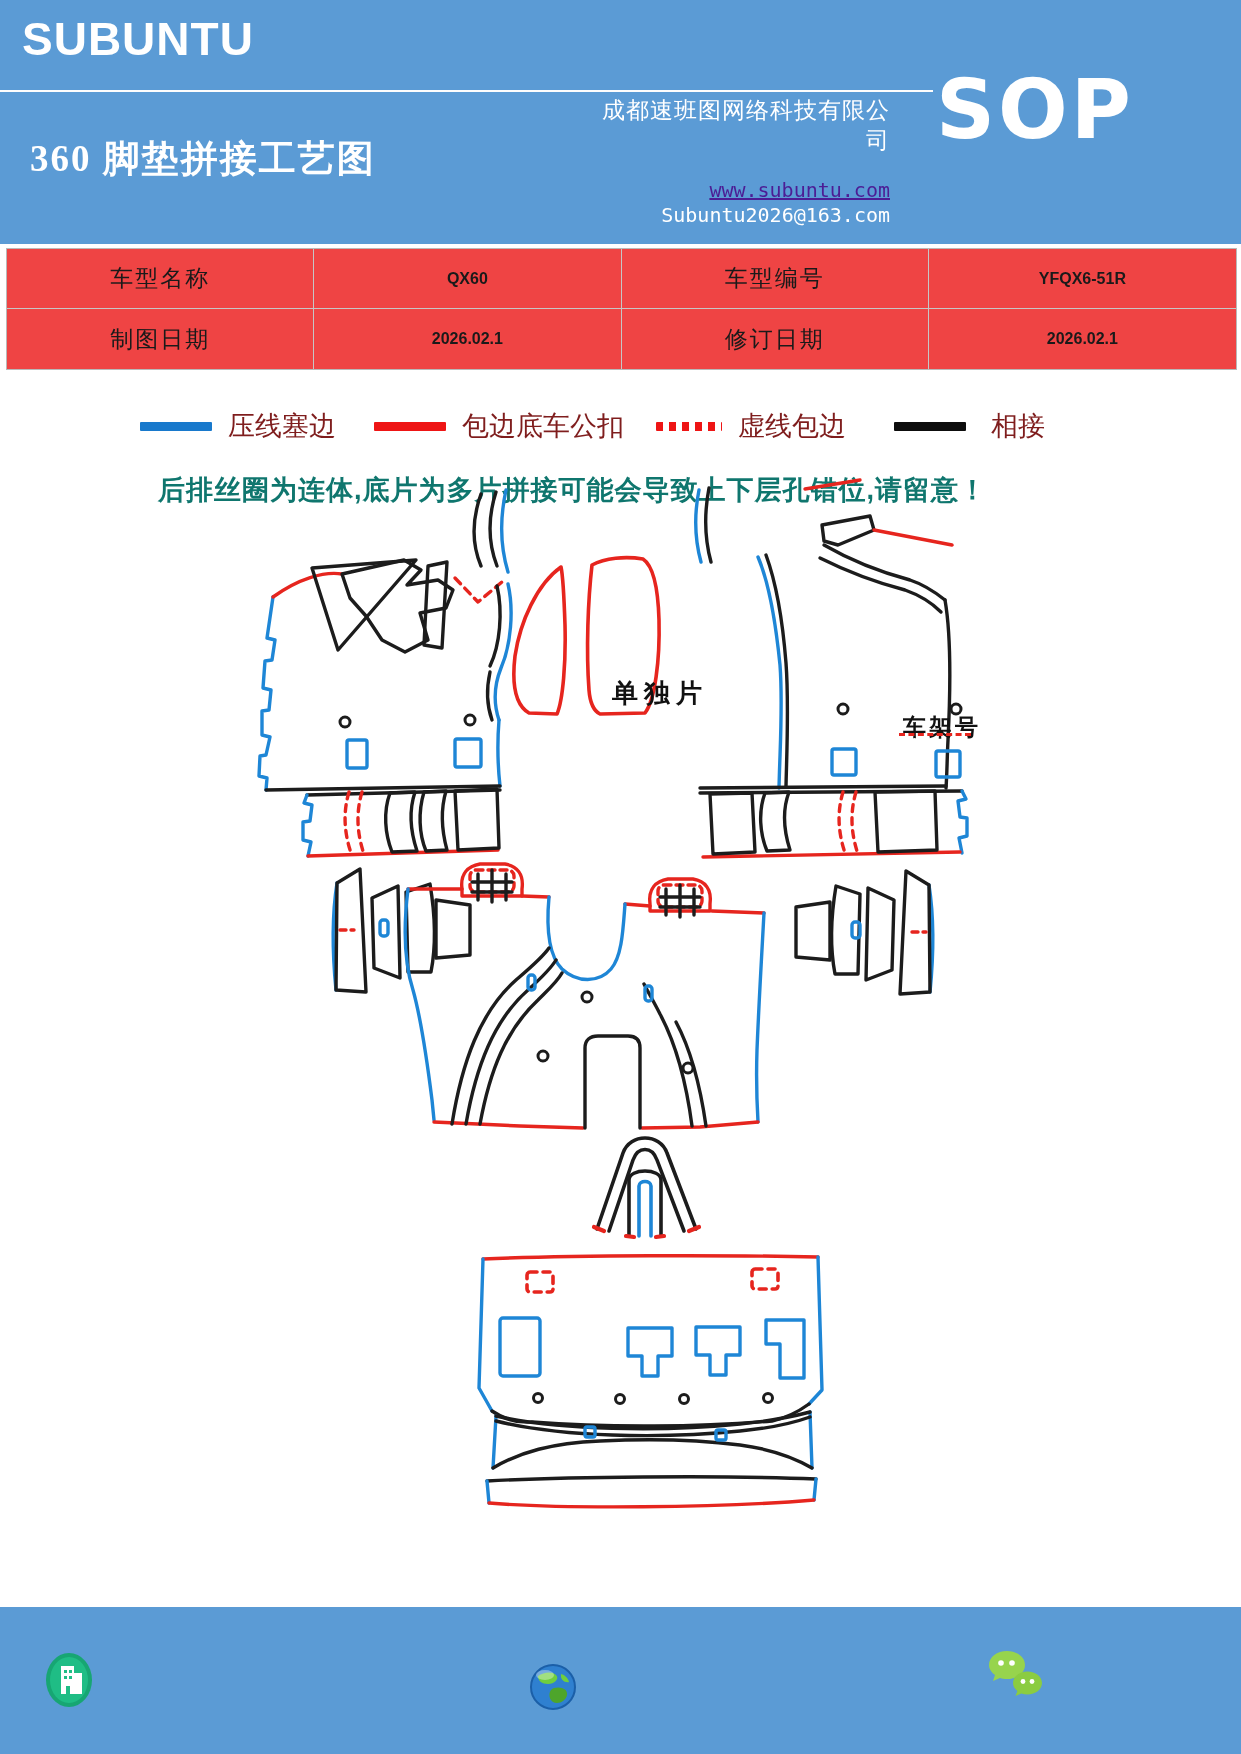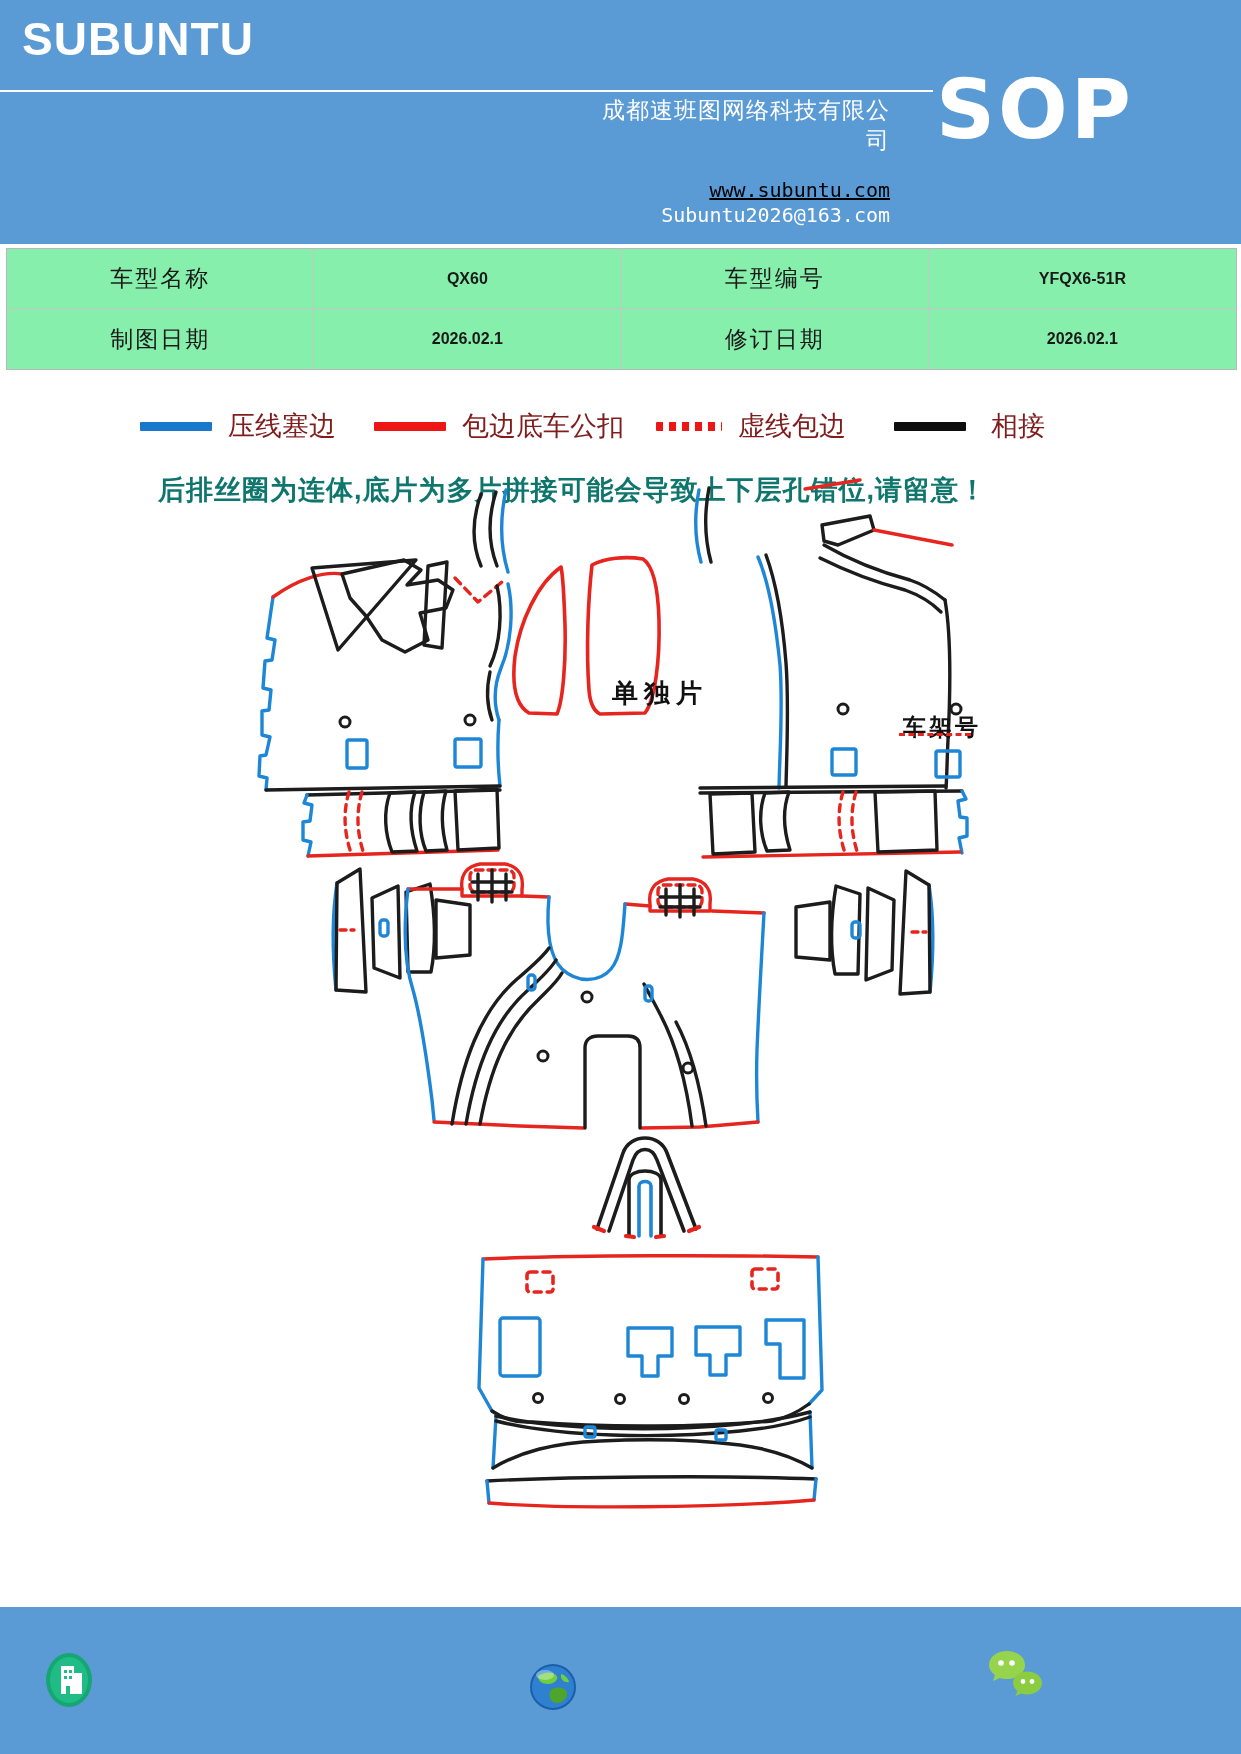--- a/index.html
+++ b/index.html
@@ -10,28 +10,28 @@
   
   .header{position:absolute;left:0;top:0;width:1241px;height:244px;background:#5b9bd5;}
   .logo{position:absolute;left:22px;top:12px;color:#fff;font-family:"Liberation Sans",sans-serif;
         font-weight:800;font-size:46px;letter-spacing:1px;}
   .header-rule{position:absolute;left:0;top:90px;width:933px;height:2px;background:#fdfdfd;}
   .doc-title{position:absolute;left:30px;top:134px;color:#fff;font-family:"Liberation Serif",serif;
              font-size:37px;font-weight:600;letter-spacing:2px;}
   .header-right{position:absolute;left:590px;top:96px;width:300px;text-align:right;color:#fff;}
   .company-line{font-family:"Liberation Serif",serif;font-size:23px;letter-spacing:1px;line-height:30px;}
   .site-line{margin-top:22px;font-family:"DejaVu Sans Mono",monospace;font-size:20px;line-height:24px;
-             text-decoration:underline;color:#000000;display:inline-block;}
+             text-decoration:underline;color:#4c1d95;display:inline-block;}
   .mail-line{font-family:"DejaVu Sans Mono",monospace;font-size:20px;line-height:26px;}
   .sop{position:absolute;left:936px;top:62px;color:#fff;font-family:"DejaVu Sans",sans-serif;
        font-weight:800;font-size:82px;letter-spacing:3px;}
   
   .info-table{position:absolute;left:6px;top:248px;width:1229px;height:120px;
               display:grid;grid-template-columns:1fr 1fr 1fr 1fr;grid-template-rows:1fr 1fr;
-              border:1px solid #b9b9b9;background:#86efac;}
+              border:1px solid #b9b9b9;background:#ef4444;}
   .info-cell{border-right:1px solid #c6c6c6;border-bottom:1px solid #c6c6c6;
              display:flex;align-items:center;justify-content:center;color:#1a1a1a;}
   .info-cell:nth-child(4n){border-right:none;}
   .info-cell.r2{border-bottom:none;}
   .cell-label{font-family:"Liberation Serif",serif;font-size:23px;letter-spacing:2px;}
   .cell-value{font-family:"Liberation Sans",sans-serif;font-size:16px;font-weight:600;}
   
   .legend{position:absolute;left:0;top:408px;width:1241px;height:40px;}
   .legend-item{position:absolute;display:flex;align-items:center;}
   .legend-line{width:72px;height:9px;border-radius:1px;}
@@ -53,20 +53,21 @@
   
   .footer{position:absolute;left:0;top:1607px;width:1241px;height:147px;background:#5b9bd5;}
   .icon-abs{position:absolute;}
 </style>
 </head>
 <body>
 
 <div class="header">
   <div class="logo">SUBUNTU</div>
   <div class="header-rule"></div>
+  <div class="doc-title">360 脚垫拼接工艺图</div>
   <div class="header-right">
     <div class="company-line">成都速班图网络科技有限公司</div>
     <div><span class="site-line">www.subuntu.com</span></div>
     <div class="mail-line">Subuntu2026@163.com</div>
   </div>
   <div class="sop">SOP</div>
 </div>
 
 <div class="info-table">
   <div class="info-cell">

